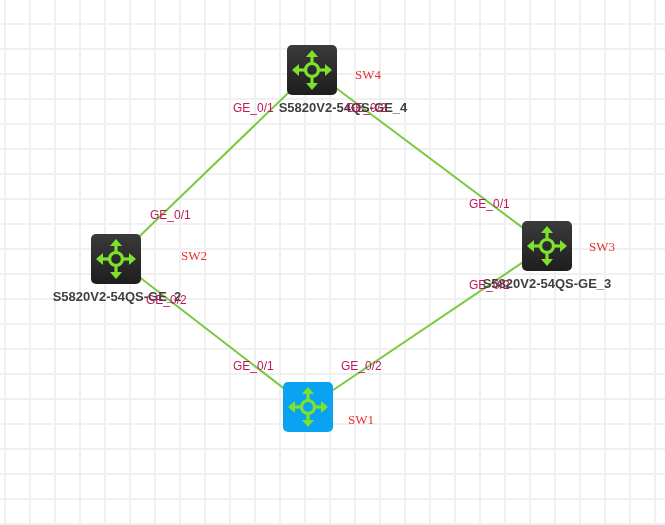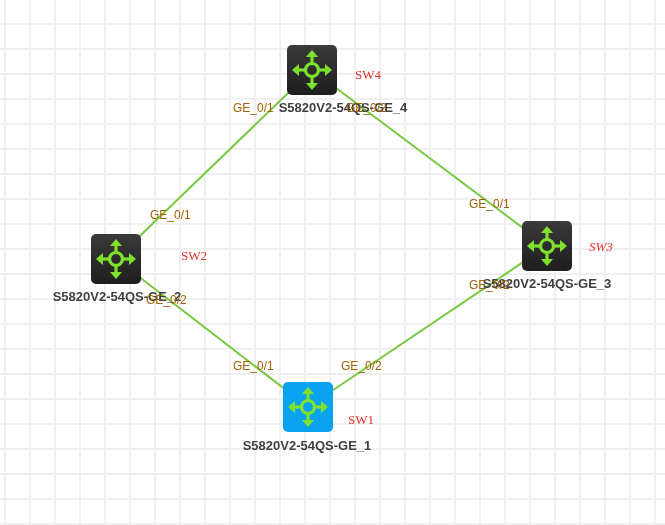--- a/index.html
+++ b/index.html
@@ -63,21 +63,21 @@
       font-family: "Liberation Serif", serif;
       font-size: 13px;
       color: #e8302c;
       white-space: nowrap;
       line-height: 14px;
     }
     .port-label {
       position: absolute;
       font-family: "Liberation Sans", sans-serif;
       font-size: 12px;
-      color: #a16207;
+      color: #be185d;
       white-space: nowrap;
       line-height: 13px;
     }
     .watermark {
       position: absolute;
       right: 8px;
       bottom: 10px;
       font-family: "DejaVu Sans", sans-serif;
       font-size: 14px;
       color: #7a7a7a;
@@ -150,21 +150,21 @@
         <line x1="31.5" y1="25" x2="41" y2="25"></line>
       </g>
       <g fill="#7ee12d">
         <polygon points="25,5 19,12 31,12"></polygon>
         <polygon points="25,45 19,38 31,38"></polygon>
         <polygon points="5,25 12,19 12,31"></polygon>
         <polygon points="45,25 38,19 38,31"></polygon>
       </g>
     </svg>
   </div>
-  <span class="sw-name" style="left:589px; top:240px;font-style:italic;">SW3</span>
+  <span class="sw-name" style="left:589px; top:240px;">SW3</span>
   <span class="dev-label" style="left:547px; top:277px;">S5820V2-54QS-GE_3</span>
   <span class="port-label" style="left:469px; top:198px;">GE_0/1</span>
   <span class="port-label" style="left:469px; top:279px;">GE_0/2</span>
 
   <div class="device blue" style="left:283px; top:382px;">
     <svg viewBox="0 0 50 50">
       <g stroke="#7ee12d" stroke-width="3.2" fill="none" stroke-linecap="square">
         <circle cx="25" cy="25" r="6.5"></circle>
         <line x1="25" y1="18.5" x2="25" y2="9"></line>
         <line x1="25" y1="31.5" x2="25" y2="41"></line>
@@ -173,17 +173,16 @@
       </g>
       <g fill="#7ee12d">
         <polygon points="25,5 19,12 31,12"></polygon>
         <polygon points="25,45 19,38 31,38"></polygon>
         <polygon points="5,25 12,19 12,31"></polygon>
         <polygon points="45,25 38,19 38,31"></polygon>
       </g>
     </svg>
   </div>
   <span class="sw-name" style="left:348px; top:413px;">SW1</span>
-  <span class="dev-label" style="left:307px; top:439px;">S5820V2-54QS-GE_1</span>
   <span class="port-label" style="left:233px; top:360px;">GE_0/1</span>
   <span class="port-label" style="left:341px; top:360px;">GE_0/2</span>
 
 </div>
 
 </body></html>

